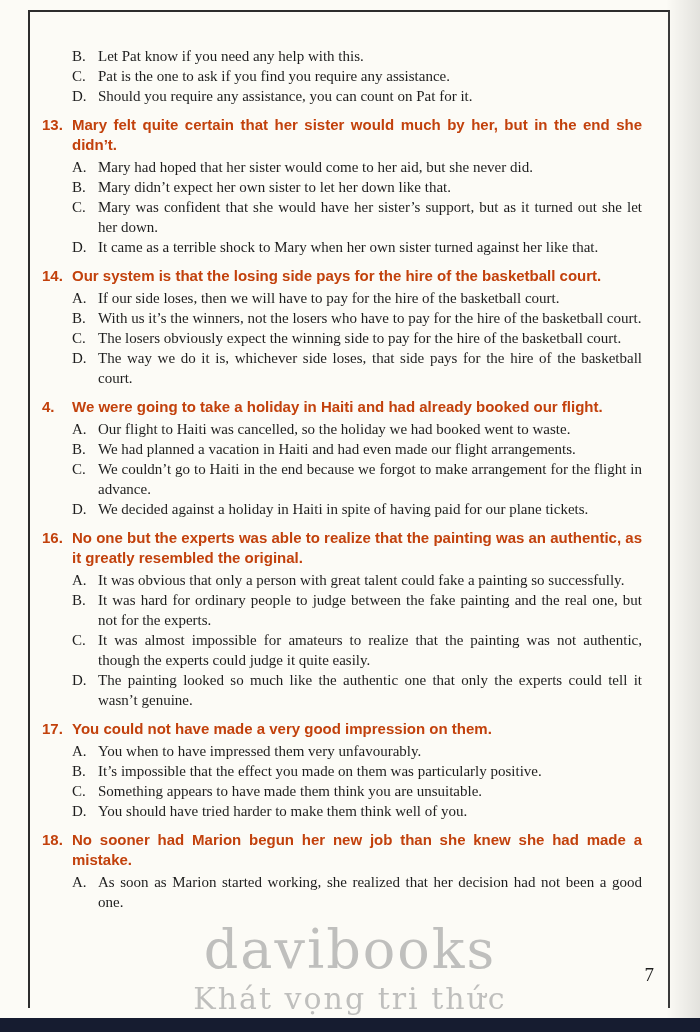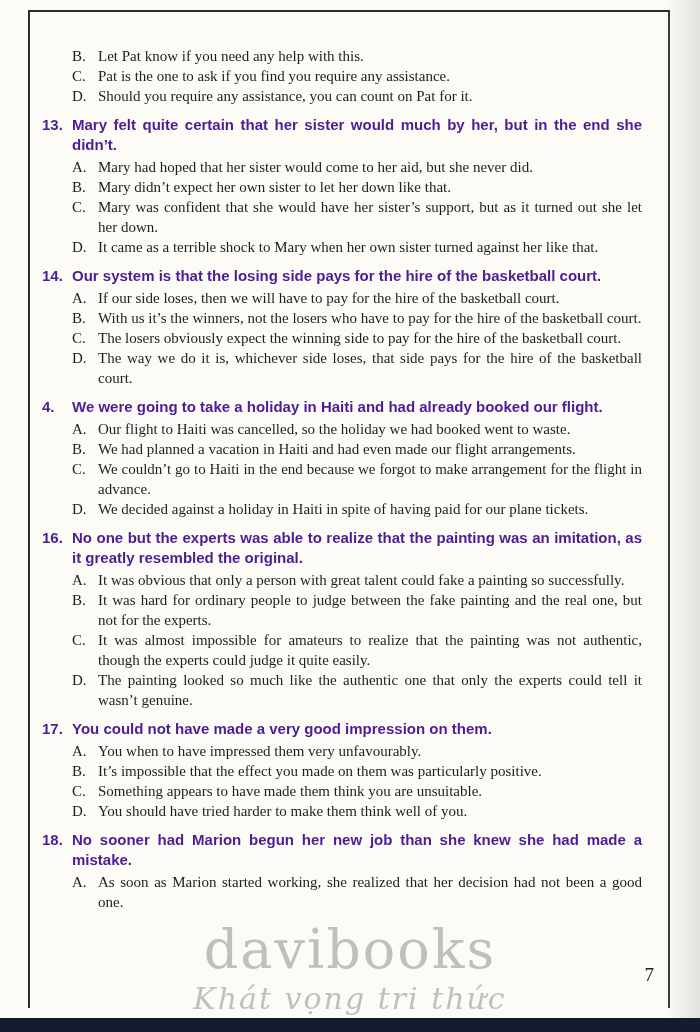--- a/index.html
+++ b/index.html
@@ -32,37 +32,36 @@
   .option { display: flex; }
   .option .letter { flex: 0 0 26px; }
   .option .otext { flex: 1; text-align: justify; font-family: Liberation Serif, serif; }
   .question { margin-top: 9px; }
   .stem {
     display: flex;
     font-family: "Liberation Sans", sans-serif;
     font-weight: bold;
     font-size: 15px;
     line-height: 20px;
-    color: #4c1d95;
+    color: #c2410c;
     margin-bottom: 2px;
   }
   .stem .qnum { flex: 0 0 30px; }
   .stem .qtext { flex: 1; text-align: justify; }
   .watermark {
     position: absolute; left: 0; right: 0; bottom: 16px;
     text-align: center; z-index: 1; pointer-events: none;
     color: #9b9b9b; opacity: 0.62;
   }
   .wm-brand {
     font-family: "DejaVu Serif", serif;
     font-size: 54px; line-height: 1; letter-spacing: 2px;
   }
   .wm-tagline {
     font-family: "DejaVu Serif", serif;
-    font-style: italic;
     font-size: 30px; margin-top: 4px; letter-spacing: 2px;
   }
   .page-number {
     position: absolute; right: 46px; bottom: 46px;
     font-size: 19px; z-index: 3; color: #1e1e1e;
   }
   .bottom-bar {
     position: absolute; left: 0; bottom: 0; width: 100%; height: 14px;
     background: #161c30; z-index: 6;
   }
@@ -162,21 +161,21 @@
           </div>
           <div class="option">
             <span class="letter">D.</span>
             <span class="otext">We decided against a holiday in Haiti in spite of having paid for our plane tickets.</span>
           </div>
         </div>
       </div>
       <div class="question">
         <div class="stem">
           <span class="qnum">16.</span>
-          <span class="qtext">No one but the experts was able to realize that the painting was an imitation, as it greatly resembled the original.</span>
+          <span class="qtext">No one but the experts was able to realize that the painting was an authentic, as it greatly resembled the original.</span>
         </div>
         <div class="optwrap">
           <div class="option">
             <span class="letter">A.</span>
             <span class="otext">It was obvious that only a person with great talent could fake a painting so successfully.</span>
           </div>
           <div class="option">
             <span class="letter">B.</span>
             <span class="otext">It was hard for ordinary people to judge between the fake painting and the real one, but not for the experts.</span>
           </div>

